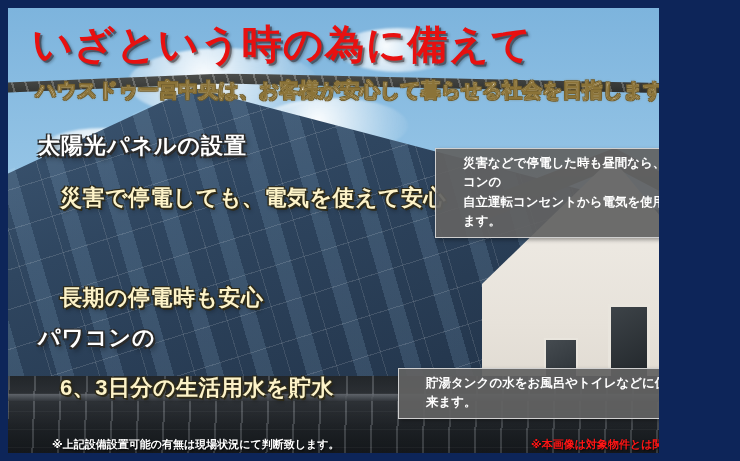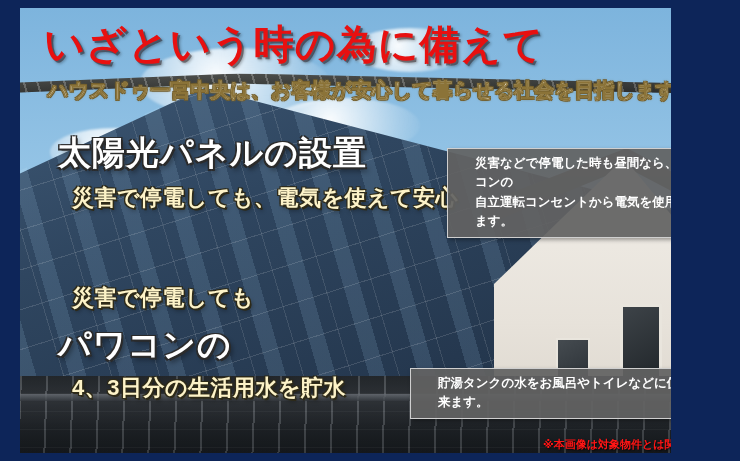--- a/index.html
+++ b/index.html
@@ -3,21 +3,21 @@
 <meta charset="utf-8">
 <title>Promotional Banner</title>
 <style>
   html,body{margin:0;padding:0;background:#0d2559;}
   body{width:740px;height:461px;overflow:hidden;
        font-family:"Liberation Sans","DejaVu Sans",sans-serif;}
 
   
   .banner{position:relative;width:740px;height:461px;
           background:#0d2559;box-sizing:border-box;}
-  .frame-inner{position:absolute;left:20px;top:8px;
+  .frame-inner{position:absolute;left:8px;top:8px;
                width:651px;height:445px;overflow:hidden;
                background:#8fc0e4;}
 
   
   .photo{position:absolute;inset:0;overflow:hidden;}
   .sky{position:absolute;inset:0;
        background:linear-gradient(180deg,#7db4dd 0%,#96c5e6 40%,#b4d7ef 75%,#cfe4f3 100%);}
   .cloud{position:absolute;border-radius:50%;
          background:radial-gradient(circle at 40% 40%,rgba(255,255,255,.95),rgba(255,255,255,.25) 70%,rgba(255,255,255,0) 100%);
          filter:blur(1px);}
@@ -93,24 +93,24 @@
          color:#e81010;letter-spacing:1px;line-height:1;
          text-shadow:2px 2px 0 rgba(40,20,20,.45), 3px 3px 3px rgba(0,0,0,.3);
          white-space:nowrap;}
   .subtitle{position:absolute;left:28px;top:69px;font-size:20px;font-weight:700;
             color:#ffffff;letter-spacing:0;white-space:nowrap;
             -webkit-text-stroke:.6px #8b7338;
             text-shadow:0 0 3px #7a6430,1px 1px 0 #6f5c2c,-1px 1px 0 #6f5c2c,
                         1px -1px 0 #6f5c2c,-1px -1px 0 #6f5c2c;text-align:right;}
 
   .head{position:absolute;font-weight:700;color:#ffffff;white-space:nowrap;
-        font-size:33px;letter-spacing:1px;
+        font-size:22px;letter-spacing:1px;
         text-shadow:2px 2px 0 #2b2b2b,-1.5px -1.5px 0 #2b2b2b,
                     1.5px -1.5px 0 #2b2b2b,-1.5px 1.5px 0 #2b2b2b,
-                    3px 4px 5px rgba(0,0,0,.45);margin-left:8px;}
+                    3px 4px 5px rgba(0,0,0,.45);}
   .sub{position:absolute;font-weight:700;color:#fdf3c8;white-space:nowrap;
        font-size:22px;letter-spacing:.5px;
        text-shadow:1.6px 1.6px 0 #2e2a18,-1.2px -1.2px 0 #2e2a18,
                    1.2px -1.2px 0 #2e2a18,-1.2px 1.2px 0 #2e2a18,
                    2px 3px 4px rgba(0,0,0,.4);}
 
   .h-solar{left:30px;top:123px;}
   .s-solar{left:52px;top:175px;}
   .h-batt{left:30px;top:228px;}
   .s-batt{left:52px;top:275px;}
@@ -166,22 +166,23 @@
     </div>
 
     <div class="title">いざという時の為に備えて</div>
     <div class="subtitle">ハウスドゥ一宮中央は、お客様が安心して暮らせる社会を目指します</div>
 
     <div class="head h-solar">太陽光パネルの設置</div>
     <div class="sub s-solar">災害で停電しても、電気を使えて安心</div>
     <div class="callout call1">災害などで停電した時も昼間なら、パワコンの
 自立運転コンセントから電気を使用出来ます。</div>
 
-    <div class="sub s-batt">災害で停電しても</div>
+    <div class="sub s-batt">長期の停電時も安心</div>
 
     <div class="head h-eco">パワコンの</div>
-    <div class="sub s-eco">4、3日分の生活用水を貯水</div>
+    <div class="sub s-eco">6、3日分の生活用水を貯水</div>
     <div class="callout call3">貯湯タンクの水をお風呂やトイレなどに使用出来ます。</div>
 
+    <div class="note-left">※上記設備設置可能の有無は現場状況にて判断致します。</div>
     <div class="note-right">※本画像は対象物件とは関係ございません。</div>
 
   </div>
 </div>
 
 </body></html>

